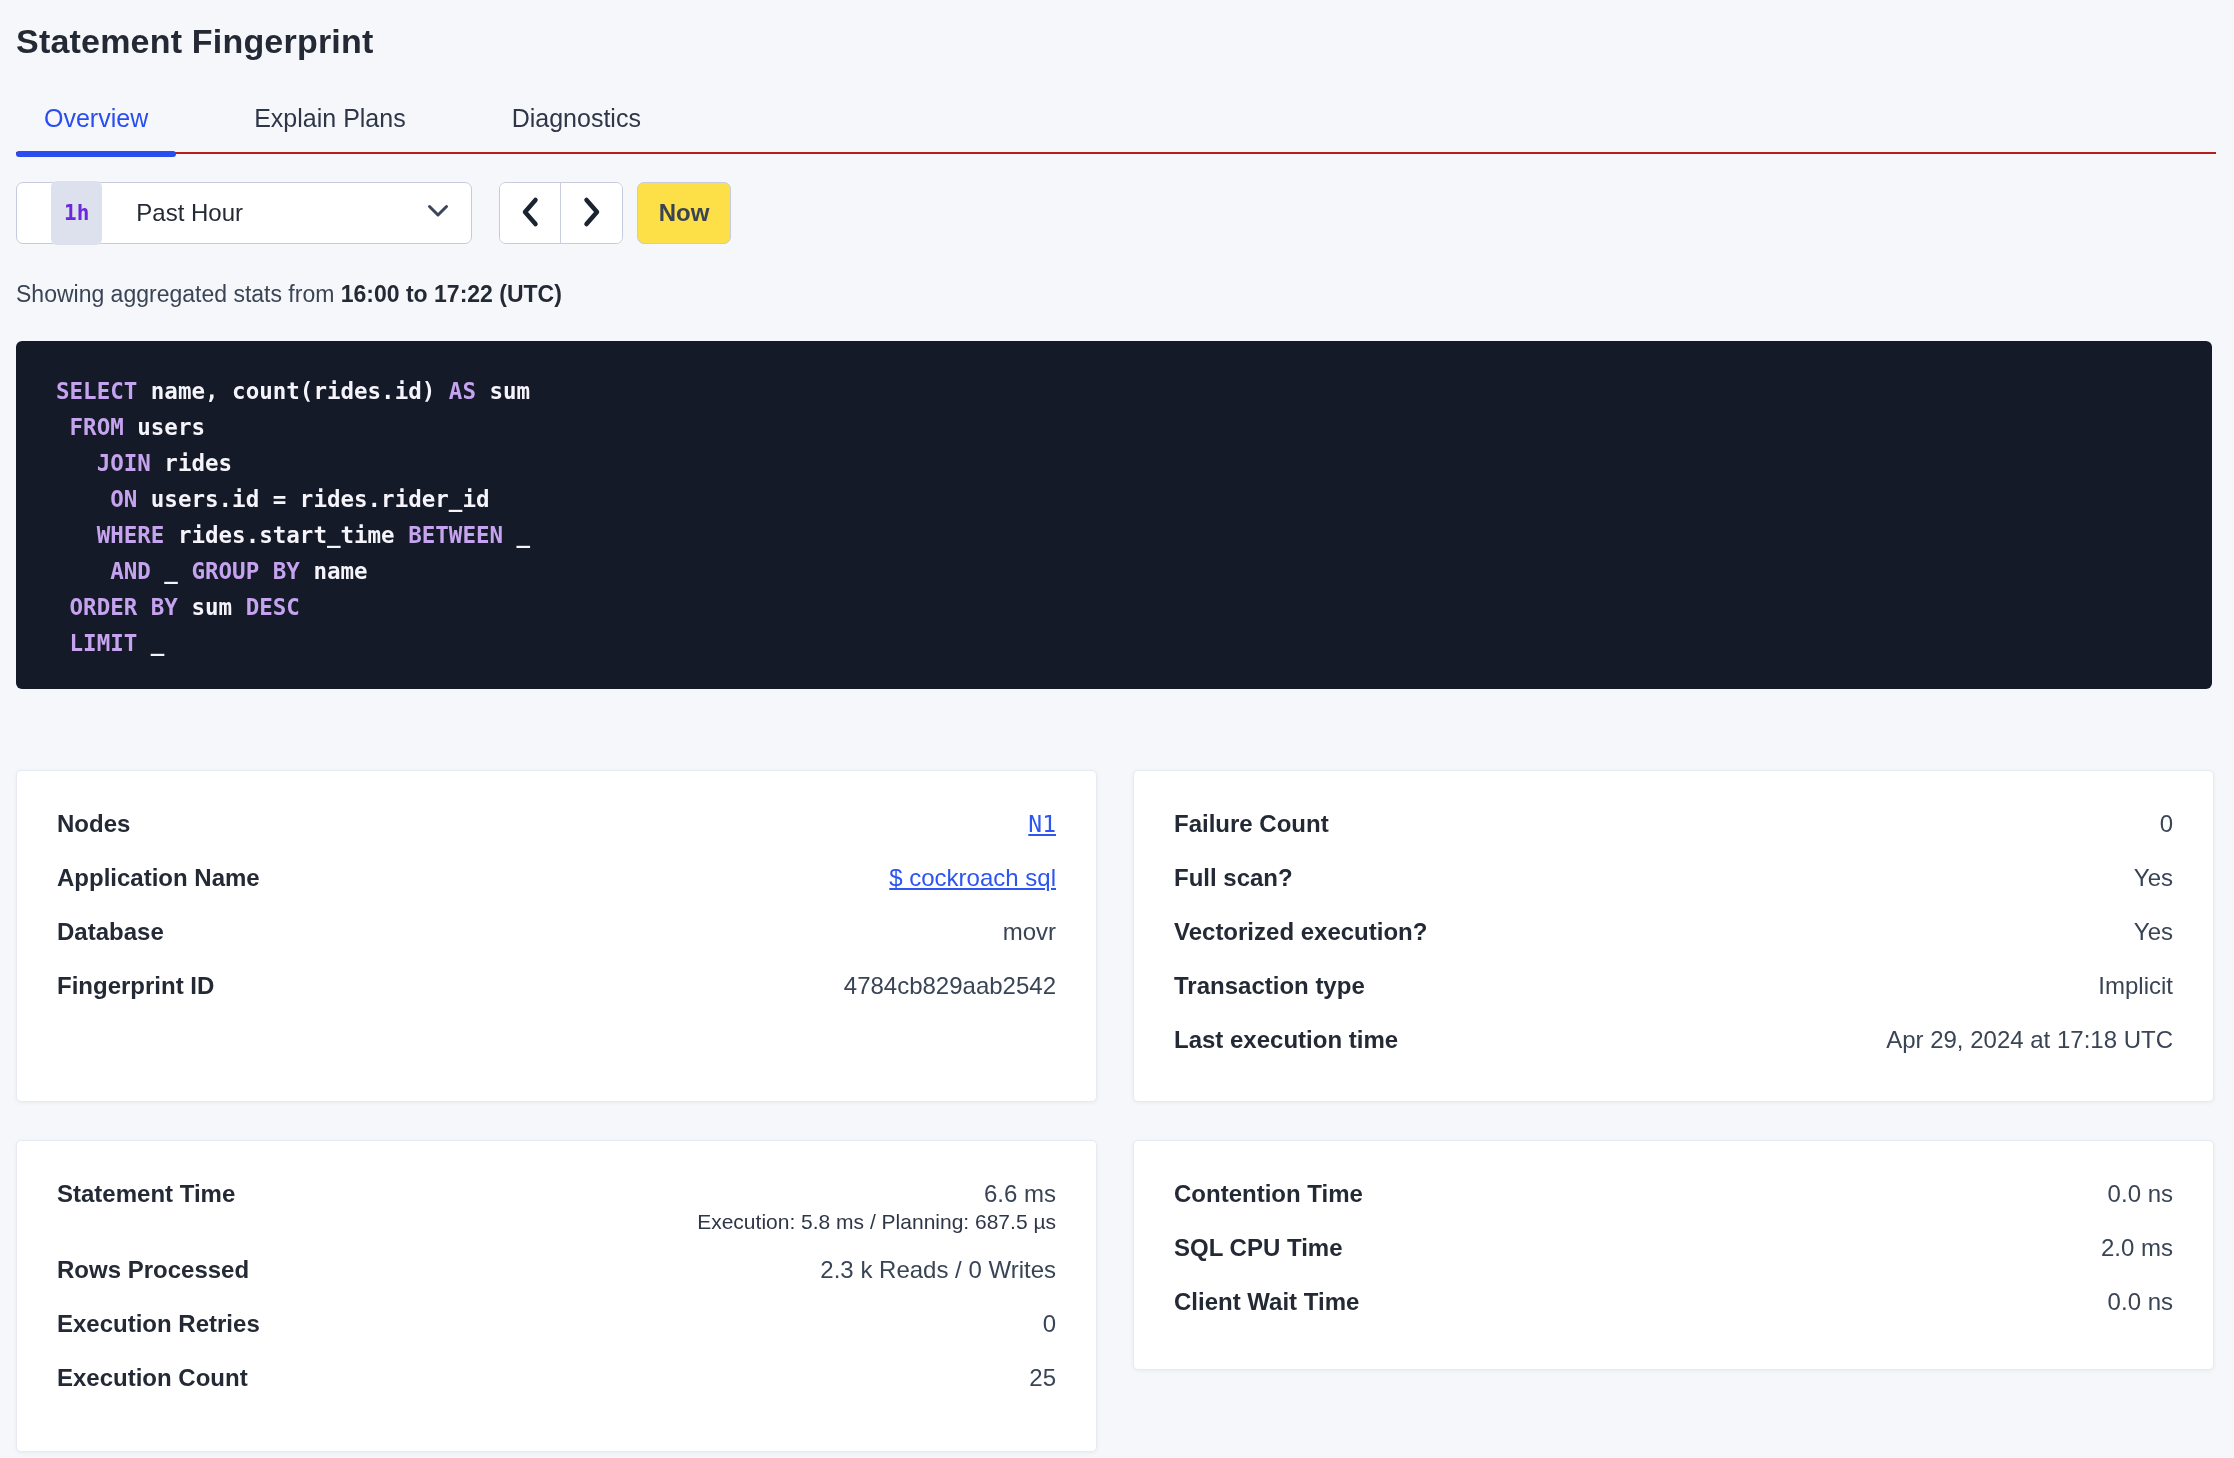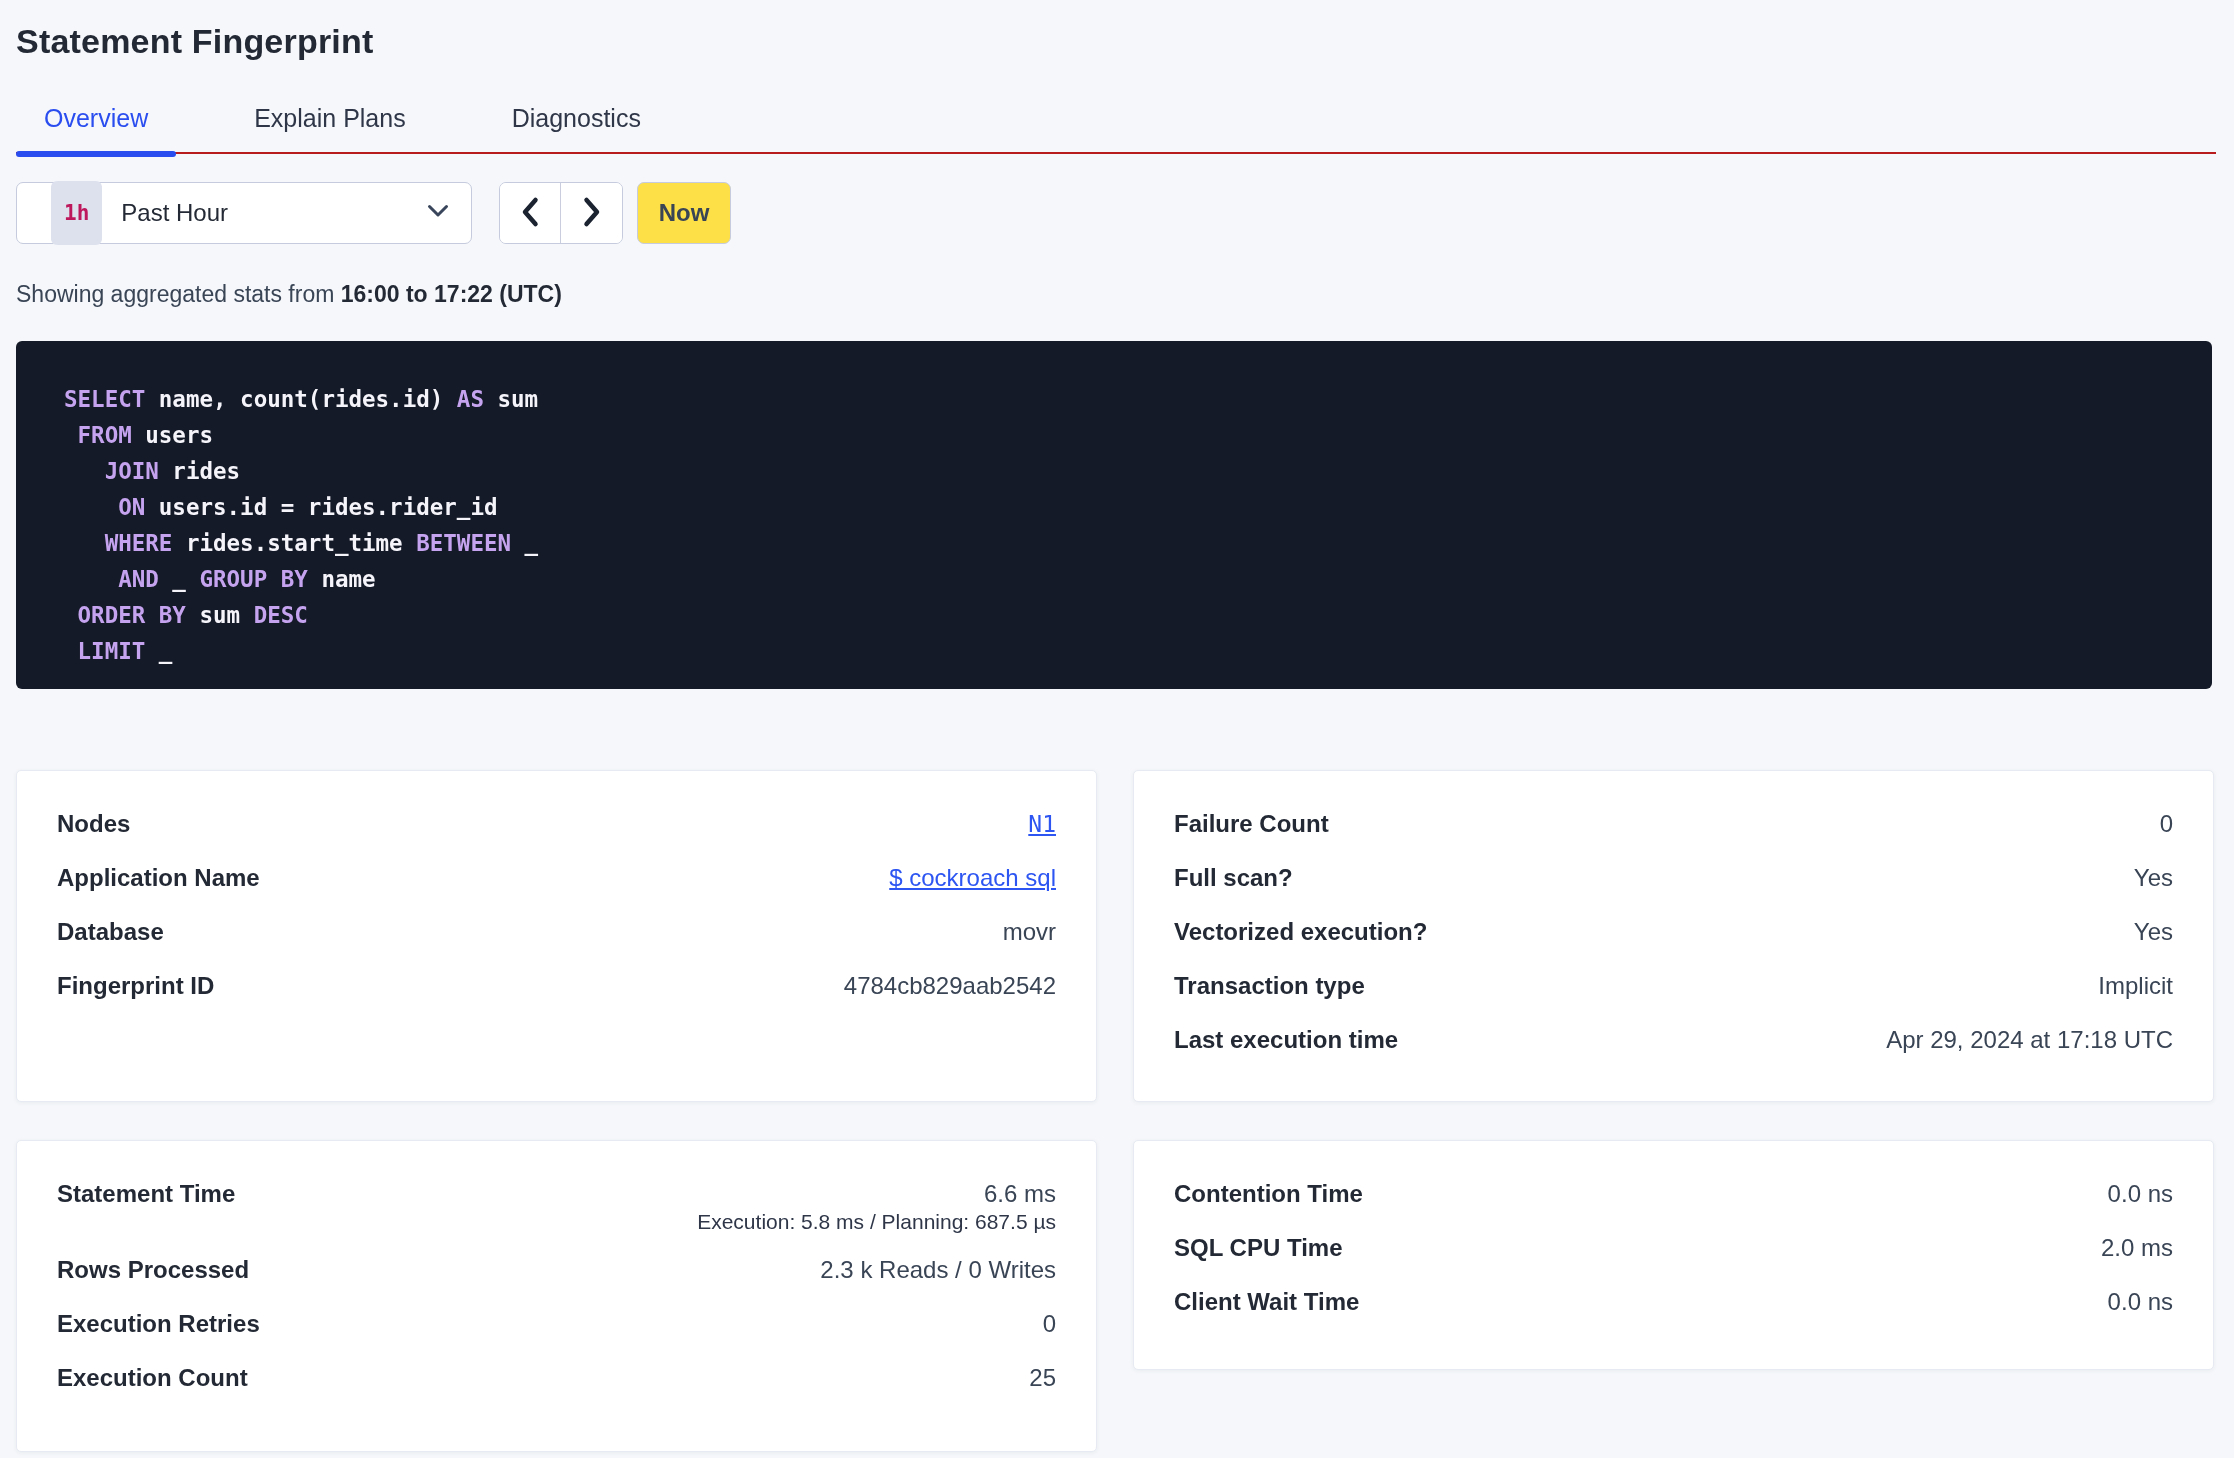--- a/index.html
+++ b/index.html
@@ -29,22 +29,22 @@
     content:"";position:absolute;left:0;right:0;bottom:-2px;height:6px;
     border-radius:3px;background:var(--accent_blue,#2a4df0);
   }
   .controls{position:absolute;top:182px;left:16px;height:62px;display:flex;align-items:stretch;}
   .dropdown{
     width:456px;box-sizing:border-box;display:flex;align-items:center;
     background:#fff;border:1.5px solid var(--control_border,#c6cbdd);
     border-radius:7px;padding:0 22px 0 34px;cursor:pointer;
   }
   .badge{
-    background:#dde1ee;border-radius:6px;padding:20px 13px;margin-right:19px;
-    font-family:"DejaVu Sans Mono",monospace;font-size:21px;font-weight:700;color:#be185d;
+    background:#dde1ee;border-radius:6px;padding:20px 13px;margin-right:34px;
+    font-family:"DejaVu Sans Mono",monospace;font-size:21px;font-weight:700;color:#6d28d9;
   }
   .range-label{font-size:24px;color:var(--text_dark,#242a35);flex:1;}
   .arrow-group{
     margin-left:27px;display:flex;background:#fff;overflow:hidden;
     border:1.5px solid var(--control_border,#c6cbdd);border-radius:7px;
   }
   .arrow-btn{
     width:61px;border:none;background:#fff;display:flex;
     align-items:center;justify-content:center;cursor:pointer;padding:0;
   }
@@ -56,21 +56,21 @@
     font-size:24px;font-weight:700;color:#394455;
   }
   .stats-line{position:absolute;top:281px;left:16px;margin:0;font-size:23px;color:#394455;}
   .stats-line strong{color:var(--text_dark,#242a35);font-weight:700;}
   .sql-box{
     position:absolute;top:341px;left:16px;width:2196px;height:348px;
     box-sizing:border-box;padding:28px 36px;border-radius:6px;
     background:var(--sql_bg,#141a27);
   }
   .sql-box pre{
-    margin:12px;font-family:"DejaVu Sans Mono",monospace;
+    margin:4px;font-family:"DejaVu Sans Mono",monospace;
     font-size:22.5px;line-height:36px;font-weight:700;white-space:pre;
   }
   .sql-line .kw{color:var(--sql_keyword,#c5a3ef);}
   .sql-line .pl{color:var(--sql_text,#f6f4fb);}
   .card{
     position:absolute;box-sizing:border-box;
     background:#fff;border:1px solid var(--card_border,#e7eaf2);border-radius:5px;
     box-shadow:0 1px 4px rgba(50,60,90,.06);
     padding:26px 40px 0;
   }

